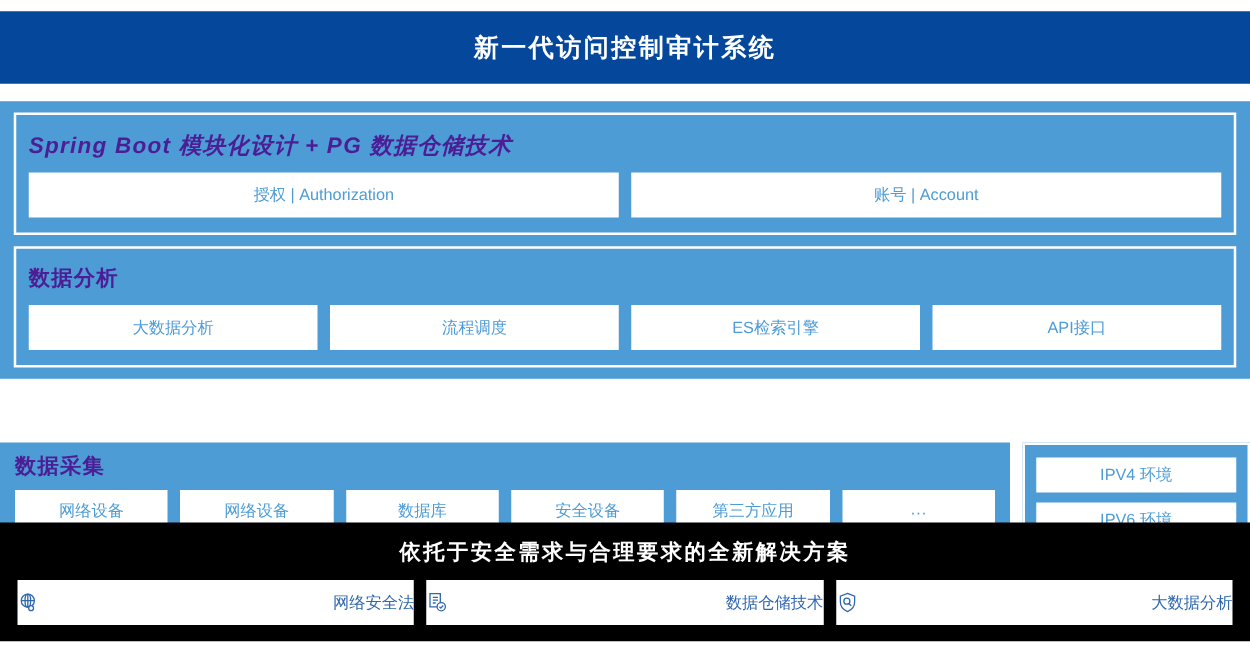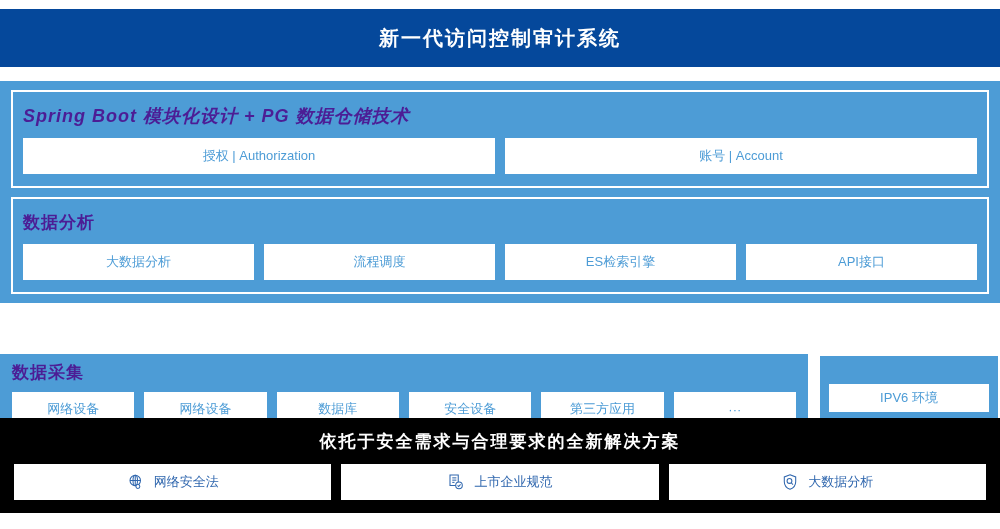--- a/index.html
+++ b/index.html
@@ -154,21 +154,21 @@
     font-weight: bold;
     letter-spacing: 2px;
     margin: 5px 0 11px 0;
   }
   .bottom-card {
     flex: 1 1 0;
     background: #ffffff;
     height: 36px;
     display: flex;
     align-items: center;
-    justify-content: center;
+    justify-content: space-between;
     gap: 9px;
     color: #3067ae;
     font-size: 13px;
   }
   .bottom-card .ic {
     width: 18px;
     height: 18px;
     display: inline-flex;
     align-items: center;
     justify-content: center;
@@ -219,20 +219,21 @@
         <div class="card">网络设备</div>
         <div class="card">网络设备</div>
         <div class="card">数据库</div>
         <div class="card">安全设备</div>
         <div class="card">第三方应用</div>
         <div class="card">···</div>
       </div>
     </div>
 
     <div class="collect-side">
+      <div class="side-card">IPV4 环境</div>
       <div class="side-card">IPV6 环境</div>
     </div>
 
   </div>
 
   <div class="bottom-band">
     <div class="bottom-title">依托于安全需求与合理要求的全新解决方案</div>
     <div class="card-row">
 
       <div class="bottom-card">
@@ -252,21 +253,21 @@
         <span class="ic">
           <svg viewBox="0 0 24 24" fill="none" stroke="#3067ae" stroke-width="1.4">
             <path d="M4 2.6 h11 v14 h-11 z"></path>
             <line x1="7" y1="6.5" x2="12.5" y2="6.5"></line>
             <line x1="7" y1="9.5" x2="12.5" y2="9.5"></line>
             <line x1="7" y1="12.5" x2="10" y2="12.5"></line>
             <circle cx="16" cy="16.5" r="4.4" fill="#ffffff"></circle>
             <path d="M14.1 16.6 l1.4 1.4 l2.6 -2.8"></path>
           </svg>
         </span>
-        <span>上市企业规范</span>
+        <span>数据仓储技术</span>
       </div>
 
 
       <div class="bottom-card">
         <span class="ic">
           <svg viewBox="0 0 24 24" fill="none" stroke="#3067ae" stroke-width="1.4">
             <path d="M12 2.3 l7.6 3 v6.2 c0 5 -3.5 8.6 -7.6 10.2 c-4.1 -1.6 -7.6 -5.2 -7.6 -10.2 v-6.2 z"></path>
             <circle cx="11.3" cy="10.6" r="3.2"></circle>
             <line x1="13.6" y1="13" x2="16" y2="15.5"></line>
           </svg>

